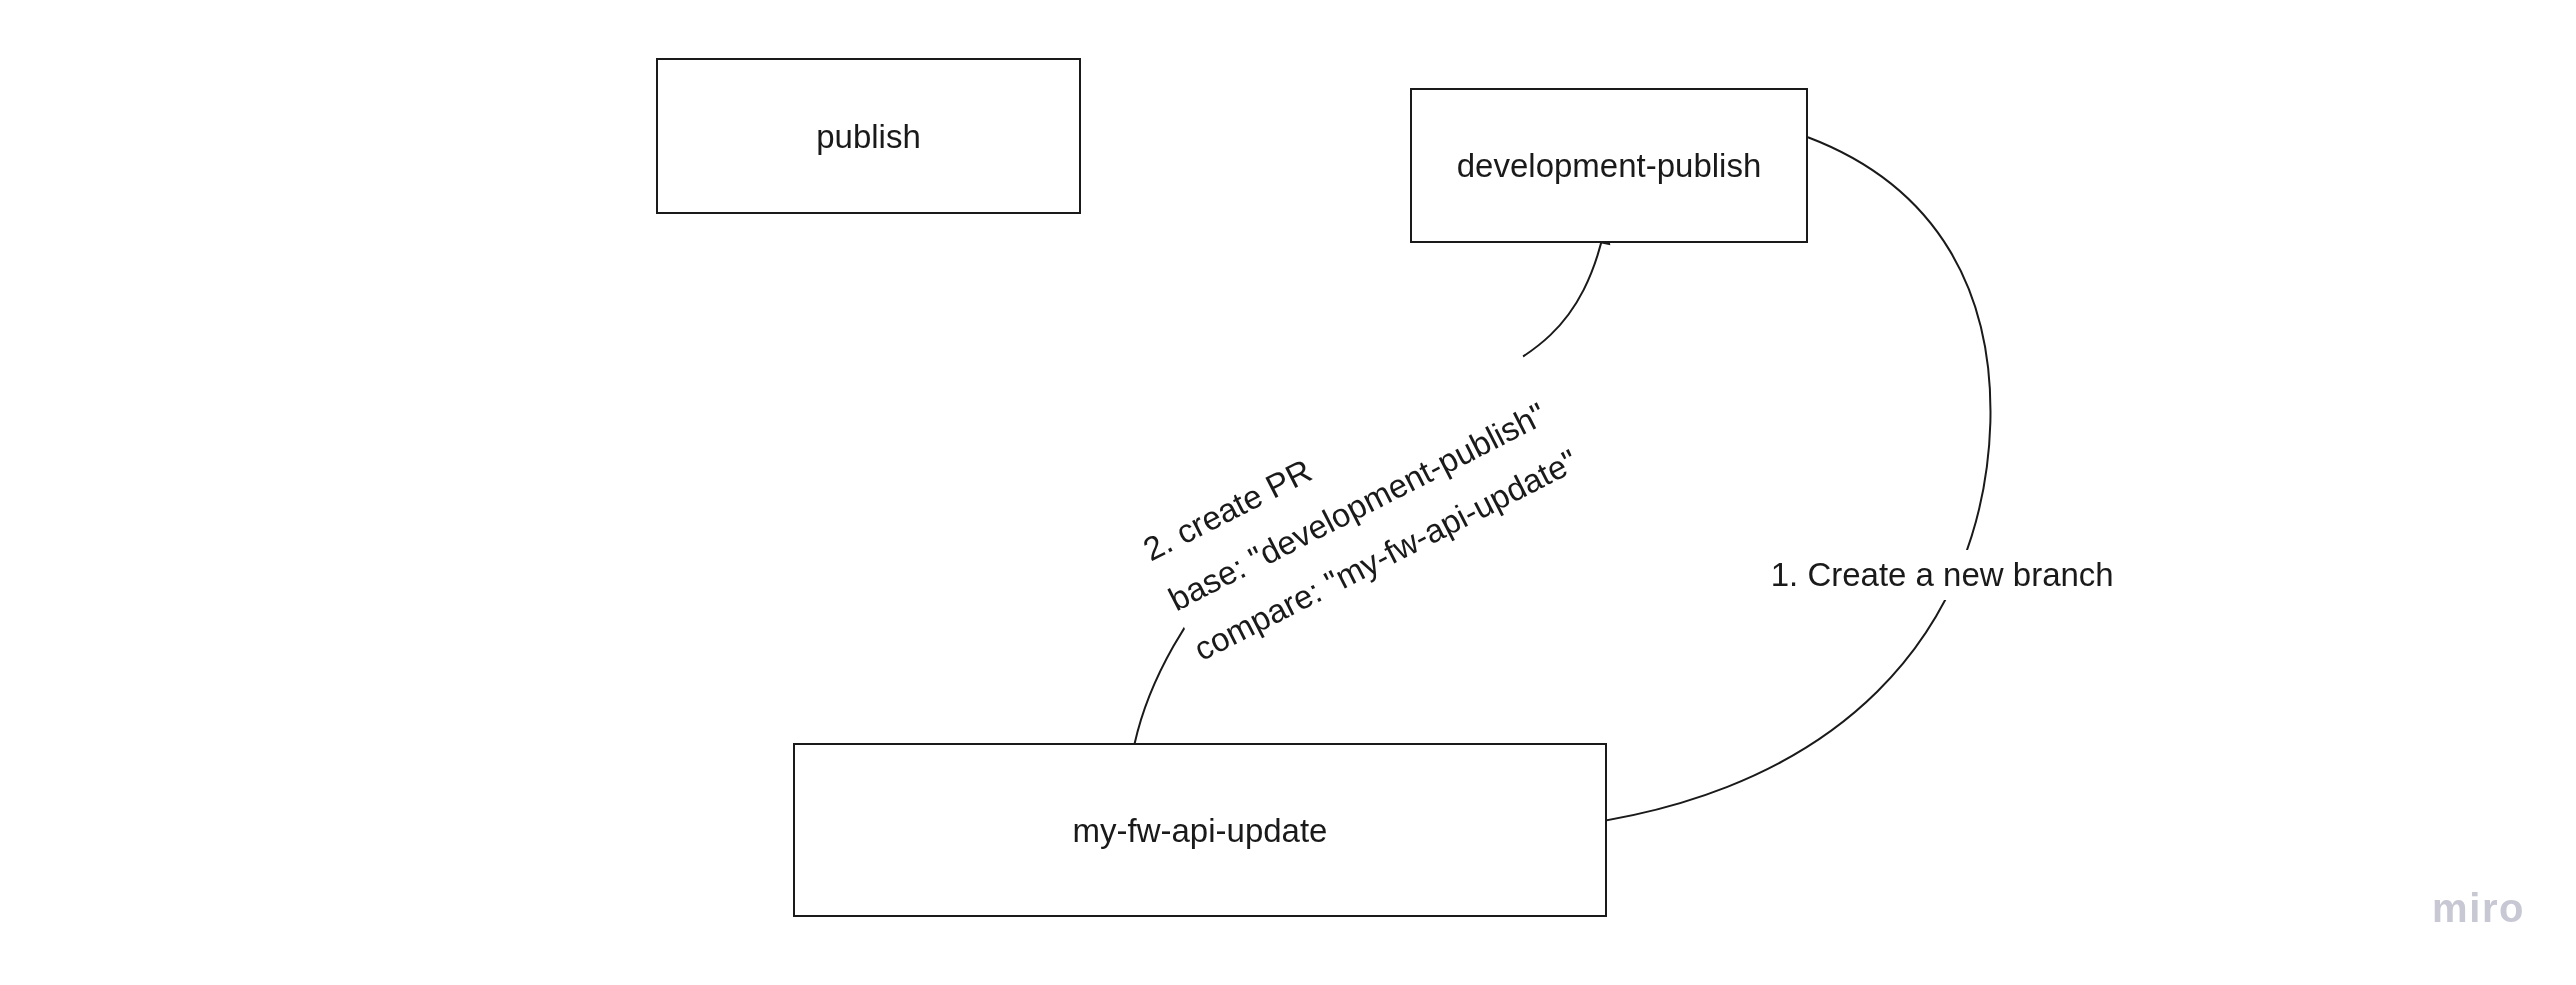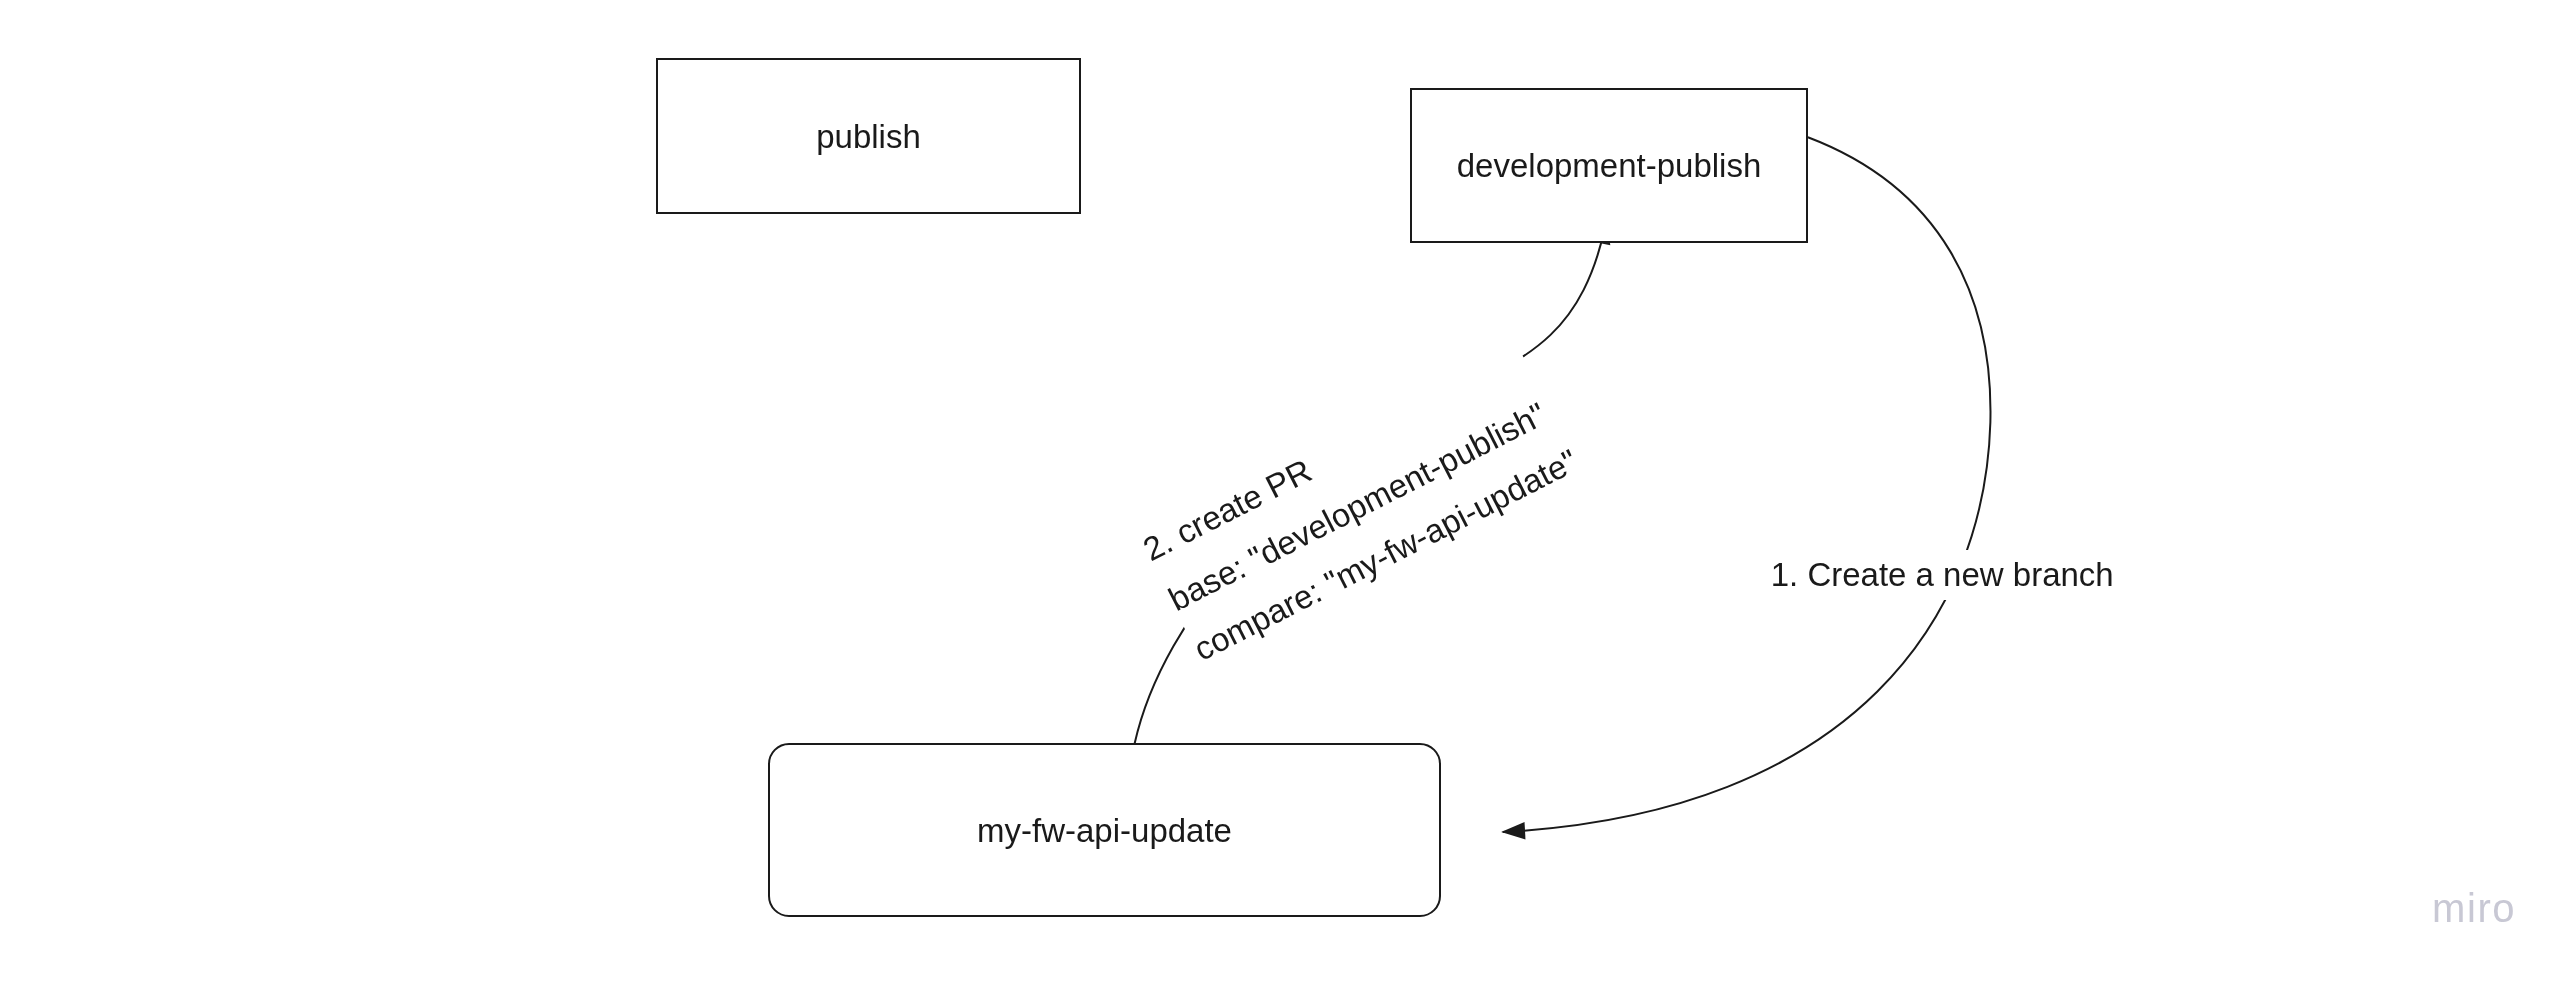--- a/index.html
+++ b/index.html
@@ -37,22 +37,22 @@
   }
   .node-publish {
     left: 610px; top: 58px;
     width: 425px; height: 156px; margin-left: 46px;
   }
   .node-development-publish {
     left: 1410px; top: 58px;
     width: 398px; height: 155px; margin-top: 30px;
   }
   .node-my-fw-api-update {
-    left: 768px; top: 743px;
-    width: 673px; height: 174px; border-radius: 21px;
+    left: 793px; top: 743px;
+    width: 814px; height: 174px;
   }
   .edge-label-horizontal {
     position: absolute;
     left: 1758px; top: 550px;
     background: #ffffff;
     padding: 4.8px 12.7px;
     font-size: 33px;
     line-height: 40px;
     white-space: nowrap;
   }
@@ -63,21 +63,21 @@
     font-size: 33px;
     line-height: 56px;
     white-space: nowrap;
     transform: rotate(-27deg);
     transform-origin: 0 0;
   }
   .watermark {
     position: absolute;
     left: 2432px; top: 886px;
     font-size: 40px;
-    font-weight: normal;
+    font-weight: bold;
     letter-spacing: 1.6px;
     color: #c8c8d4;
   }
 </style>
 </head>
 <body>
 
 <div class="board">
 
   <svg class="connector-layer" viewBox="0 0 3233 1237" xmlns="http://www.w3.org/2000/svg">

